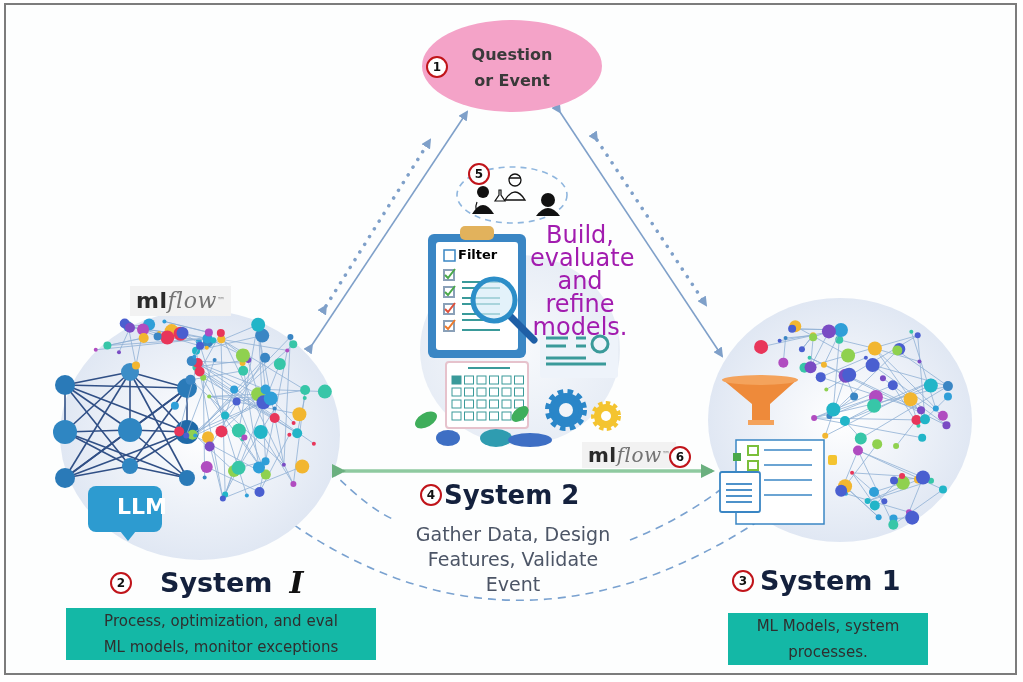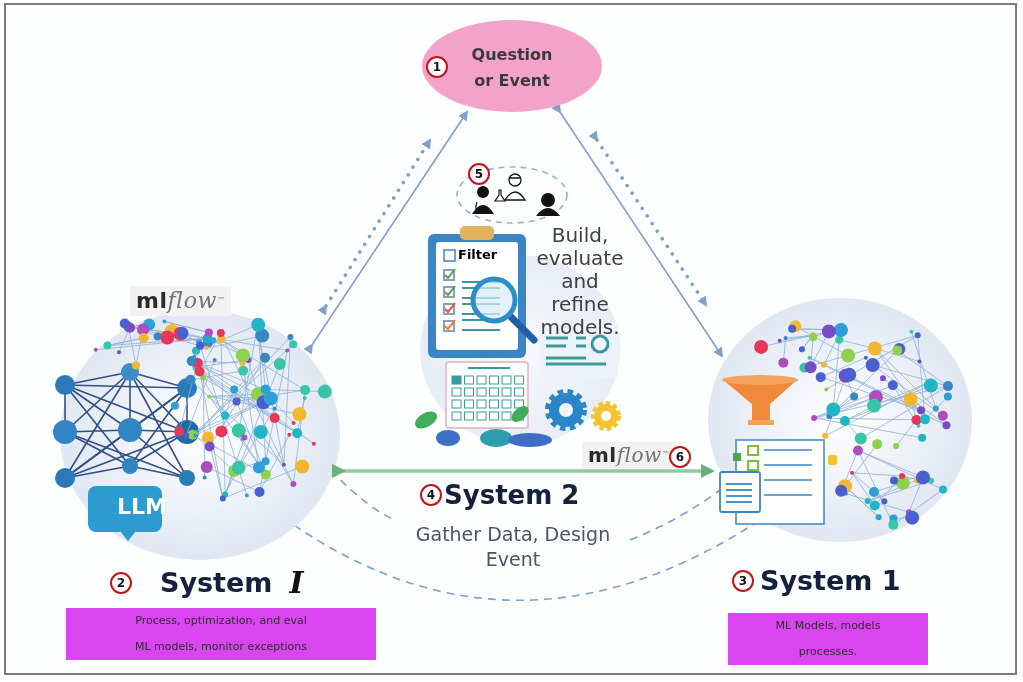--- a/index.html
+++ b/index.html
@@ -3,27 +3,27 @@
 <meta charset="utf-8">
 <style>
   html, body { margin:0; padding:0; background:#ffffff; }
   body { width:1023px; height:682px; overflow:hidden; font-family:"DejaVu Sans", sans-serif; }
   #stage { position:relative; width:1023px; height:682px; }
   #frame { position:absolute; left:4px; top:3px; width:1013px; height:672px; border:2px solid #7c7c7c; box-sizing:border-box; background:#fdfefe; }
   svg#diagram { position:absolute; left:0; top:0; }
   .txt { position:absolute; text-align:center; }
   .badge { display:inline-block; width:18px; height:18px; border:2.5px solid #c0141a; border-radius:50%; background:#fff; color:#111; font-weight:bold; font-size:12px; line-height:18px; text-align:center; box-sizing:content-box; font-family:"DejaVu Sans", sans-serif; }
   .sys-title { font-weight:bold; color:#14213d; font-size:27px; white-space:nowrap; }
-  .sys-desc { color:#2f2f2f; font-size:11px; line-height:26px; background:#d946ef; }
+  .sys-desc { color:#2f2f2f; font-size:15px; line-height:26px; background:#14b8a6; }
   .s2-desc { color:#4c5566; font-size:19px; line-height:25px; }
   .mlflow { position:absolute; background:#f2f2f2; font-size:22px; font-weight:bold; padding:0 6px; letter-spacing:0.5px; }
   .mlflow .ml { color:#2a2a2a; }
   .mlflow .flow { color:#737373; font-style:italic; font-weight:normal; font-family:"DejaVu Serif", serif; }
   .mlflow .tm { color:#999; font-size:8px; vertical-align:top; }
-  .build { color:#404040; font-size:20px; line-height:23px; }
+  .build { color:#a21caf; font-size:24px; line-height:23px; }
 </style>
 </head>
 <body>
 
 <div id="stage">
   <div id="frame"></div>
 
   <svg id="diagram" width="1023" height="682" viewBox="0 0 1023 682">
     <defs>
       <marker id="arrBlue" markerWidth="10" markerHeight="10" refX="8" refY="5" orient="auto" markerUnits="userSpaceOnUse">
@@ -616,32 +616,33 @@
   <div class="mlflow" style="left:582px; top:442px; height:26px; line-height:26px; font-size:20px;">
     <span class="ml">ml</span><span class="flow">flow</span><span class="tm">™</span>
   </div>
   <span class="badge" style="position:absolute; left:669px; top:446px;">6</span>
 
   <div class="txt" style="left:420px; top:480px; width:180px; text-align:left;">
     <span class="badge" style="vertical-align:middle; margin-right:2px;">4</span><span class="sys-title" style="vertical-align:middle; font-size:26px;">System 2</span>
   </div>
   <div class="txt s2-desc" style="left:393px; top:522px; width:240px;">
     <div>Gather Data, Design</div>
+    <div>Features, Validate</div>
     <div>Event</div>
   </div>
 
   <div class="txt" style="left:110px; top:565px; width:220px; text-align:left;">
     <span class="badge" style="vertical-align:middle; margin-right:6px;">2</span><span class="sys-title" style="vertical-align:middle;margin-left:22px;">System</span>
     <span style="vertical-align:middle; font-family:'DejaVu Serif', serif; font-style:italic; font-weight:bold; font-size:30px; color:#111; margin-left:12px;">𝑰</span>
   </div>
   <div class="txt sys-desc" style="left:66px; top:608px; width:310px;">
     <div>Process, optimization, and eval</div>
     <div>ML models, monitor exceptions</div>
   </div>
 
   <div class="txt" style="left:732px; top:565px; width:200px; text-align:left;">
     <span class="badge" style="vertical-align:middle; margin-right:6px;">3</span><span class="sys-title" style="vertical-align:middle;">System 1</span>
   </div>
   <div class="txt sys-desc" style="left:728px; top:613px; width:200px;">
-    <div>ML Models, models</div>
+    <div>ML Models, system</div>
     <div>processes.</div>
   </div>
 </div>
 
 </body></html>

